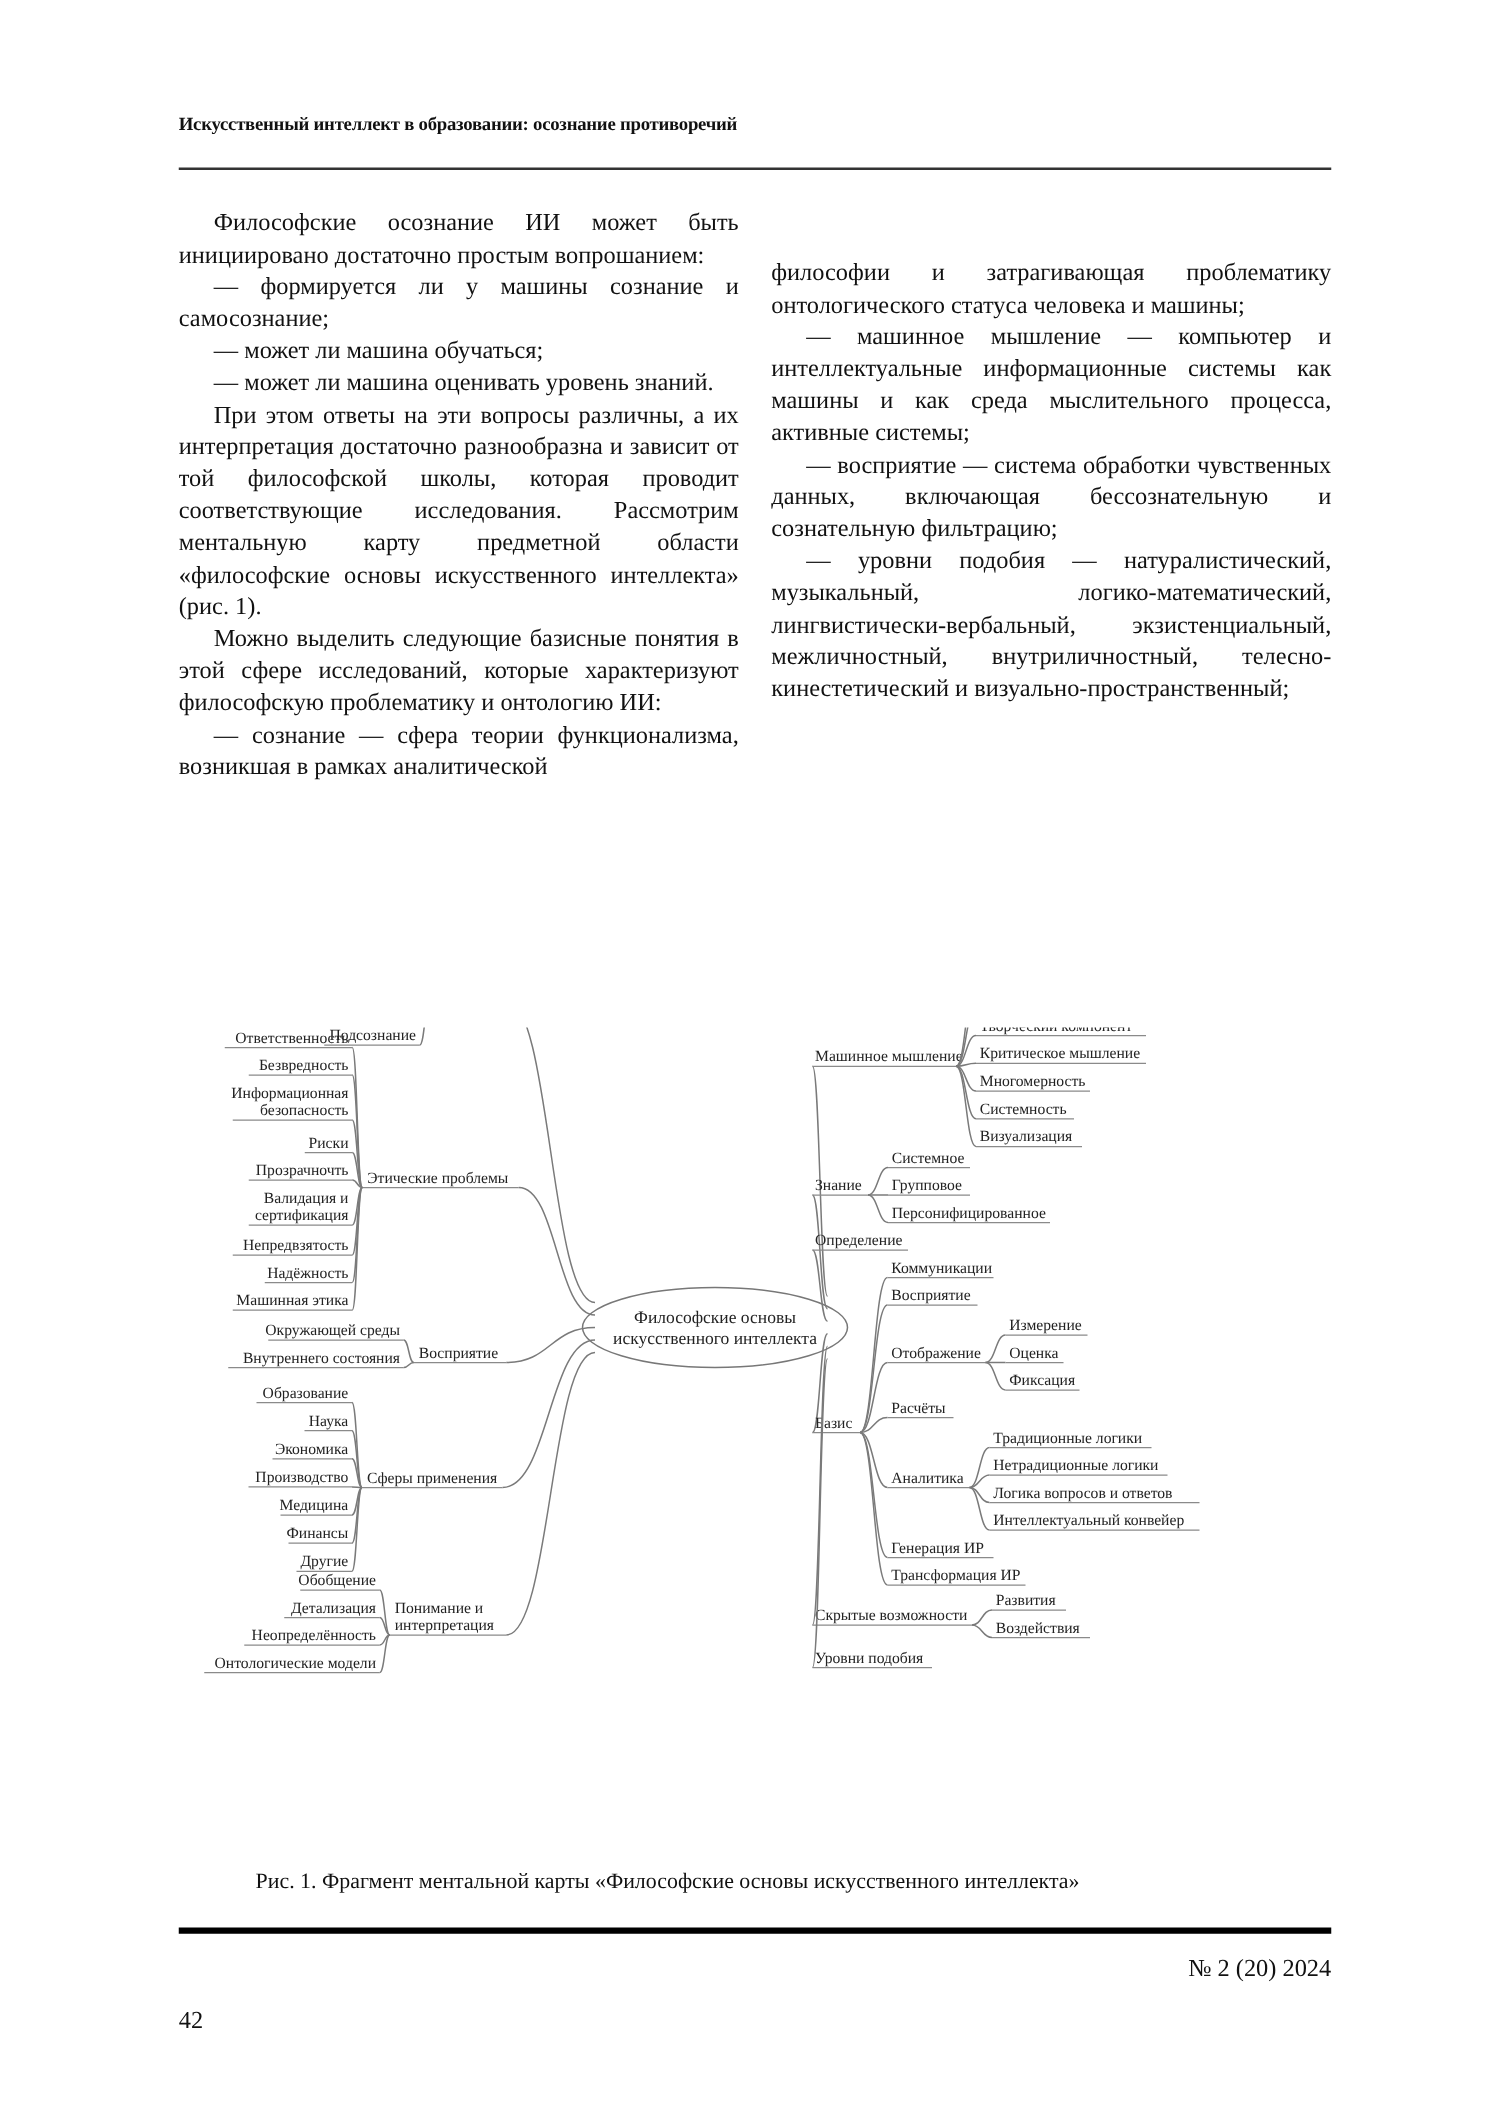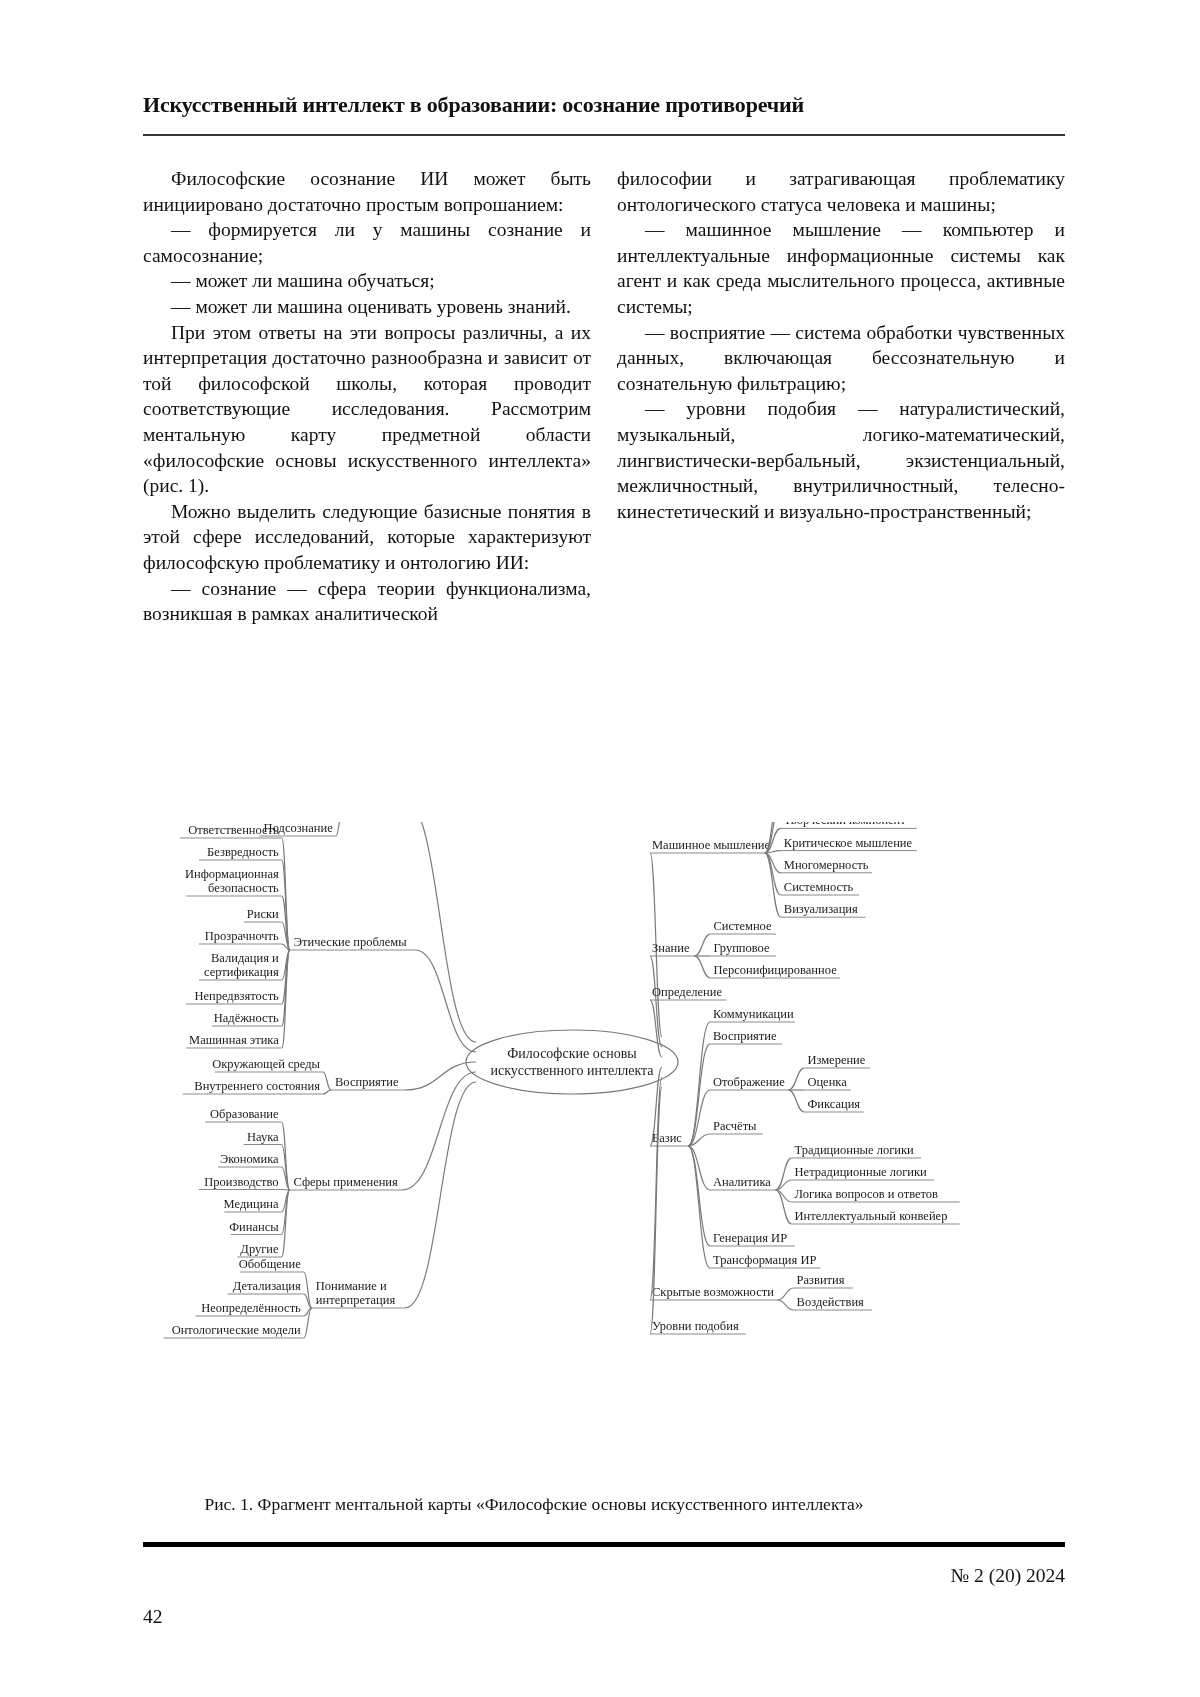--- a/index.html
+++ b/index.html
@@ -1,26 +1,26 @@
 <!DOCTYPE html>
 <html><head>
 <meta charset="utf-8">
 <style>
   html, body { margin: 0; padding: 0; background: #ffffff; }
   body { width: 1200px; height: 1697px; position: relative; overflow: hidden;
          font-family: "Liberation Serif", "DejaVu Serif", serif; color: #111; }
   .running-head { position: absolute; left: 143px; top: 92px; font-weight: bold;
-         font-size: 22px; letter-spacing: -0.2px; }
+         font-size: 15px; letter-spacing: -0.2px; }
   .head-rule { position: absolute; left: 143px; top: 134px; width: 922px; height: 2px; background: #333; }
   .col { position: absolute; top: 166px; width: 448px; font-size: 19.5px; line-height: 25.6px;
          text-align: justify; hyphens: none; }
   .col.left { left: 143px; }
   .col.right { left: 617px; }
   .col p { margin: 0; text-indent: 28px; }
-  .col p.cont { text-indent: 0; }
+  .col p.cont { text-indent: 0; margin-top: 40px; }
   #mindmap { position: absolute; left: 140px; top: 822px; width: 940px; height: 650px; }
   #mindmap text { font-family: "Liberation Serif", "DejaVu Serif", serif; font-size: 12.5px; fill: #222; }
   #mindmap .link { fill: none; stroke: #7a7a7a; stroke-width: 1.2; }
   #mindmap .uline { stroke: #8a8a8a; stroke-width: 1; }
   .caption { position: absolute; left: 0; width: 1068px; top: 1494px; text-align: center; font-size: 17.5px; }
   .foot-rule { position: absolute; left: 143px; top: 1542px; width: 922px; height: 5px; background: #000; }
   .page-num { position: absolute; left: 143px; top: 1565px; font-size: 19.5px; margin-top: 41px; }
   .issue { position: absolute; right: 135px; top: 1565px; font-size: 19.5px; text-align: right; }
 </style>
 </head>
@@ -33,21 +33,21 @@
     <p>Философские осознание ИИ может быть инициировано достаточно простым вопрошанием:</p>
     <p>— формируется ли у машины сознание и самосознание;</p>
     <p>— может ли машина обучаться;</p>
     <p>— может ли машина оценивать уровень знаний.</p>
     <p>При этом ответы на эти вопросы различны, а их интерпретация достаточно разнообразна и зависит от той философской школы, которая проводит соответствующие исследования. Рассмотрим ментальную карту предметной области «философские основы искусственного интеллекта» (рис. 1).</p>
     <p>Можно выделить следующие базисные понятия в этой сфере исследований, которые характеризуют философскую проблематику и онтологию ИИ:</p>
     <p>— сознание — сфера теории функционализма, возникшая в рамках аналитической</p>
   </div>
 <div class="col right" id="col-right">
     <p class="cont">философии и затрагивающая проблематику онтологического статуса человека и машины;</p>
-    <p>— машинное мышление — компьютер и интеллектуальные информационные системы как агент и как среда мыслительного процесса, активные системы;</p>
+    <p>— машинное мышление — компьютер и интеллектуальные информационные системы как машины и как среда мыслительного процесса, активные системы;</p>
     <p>— восприятие — система обработки чувственных данных, включающая бессознательную и сознательную фильтрацию;</p>
     <p>— уровни подобия — натуралистический, музыкальный, логико-математический, лингвистически-вербальный, экзистенциальный, межличностный, внутриличностный, телесно-кинестетический и визуально-пространственный;</p>
   </div>
 
 <svg id="mindmap" viewBox="0 0 940 650" xmlns="http://www.w3.org/2000/svg">
     <ellipse cx="432" cy="240" rx="106" ry="32" fill="#fff" stroke="#777" stroke-width="1.2"></ellipse>
     <text x="432" y="236" text-anchor="middle" font-size="14" style="font-size: 14px;">Философские основы</text>
     <text x="432" y="253" text-anchor="middle" font-size="14" style="font-size: 14px;">искусственного интеллекта</text>
     <path d="M265,-22 C300.5,-22 300.5,220 336,220" class="link"></path>
     <line x1="203.8" x2="265" y1="-22" y2="-22" class="uline"></line>

